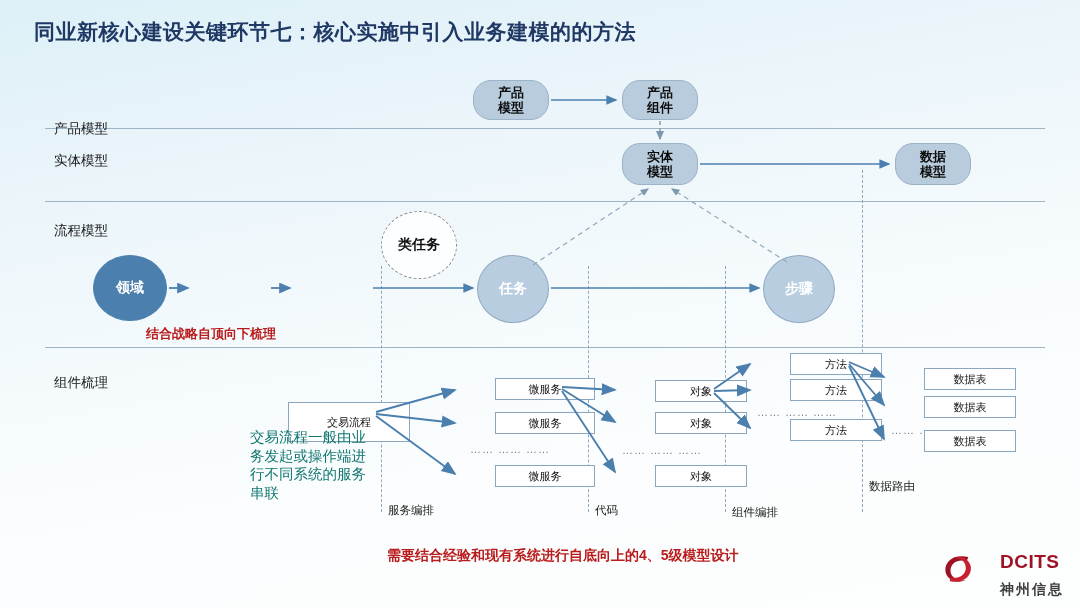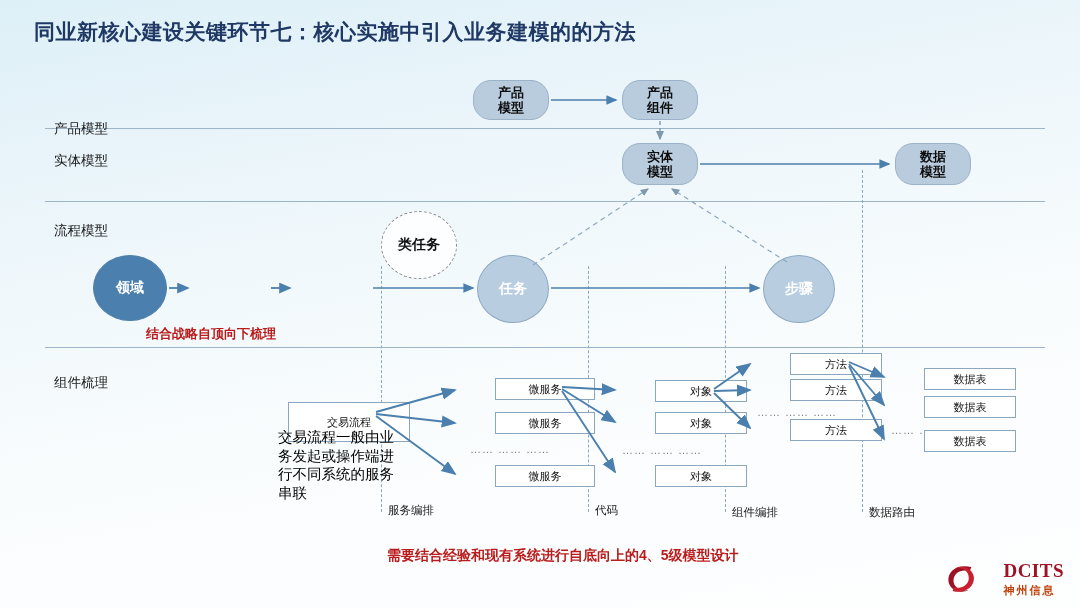--- a/index.html
+++ b/index.html
@@ -116,50 +116,48 @@
   .red-note.n1 { font-size: 13px; left: 146px; top: 325px; }
   .red-note.n2 { font-size: 14px; left: 387px; top: 531px; margin-top: 16px; }
 
   
   .para {
     position: absolute;
     left: 250px; top: 428px;
     width: 120px;
     font-size: 14.5px;
     line-height: 1.28;
-    color: #000000;
-    margin-left: 28px;
+    color: #0f766e;
   }
 
   
   svg.overlay {
     position: absolute;
     left: 0; top: 0;
     width: 1080px; height: 608px;
     pointer-events: none;
   }
 
   
   .logo {
     position: absolute;
     right: 16px; bottom: 12px;
     display: flex;
-    align-items: flex-end;
+    align-items: flex-start;
     gap: 24px;
-    font-family: Liberation Serif, serif;
   }
   .logo-mark { width: 34px; height: 34px; }
   .logo-text { display: flex; flex-direction: column; line-height: 1; }
   .logo-en {
     font-size: 19px; font-weight: bold; color: #9e1225;
     letter-spacing: 0.5px;
   }
   .logo-cn {
-    font-size: 11px; font-weight: bold; color: #c2410c;
-    letter-spacing: 2px; margin-top: 5px;
+    font-size: 14px; font-weight: bold; color: #404040;
+    letter-spacing: 2px; margin-top: 11px;
   }
 </style>
 </head>
 <body>
 
 <div id="slide">
 
   <div class="title">同业新核心建设关键环节七：核心实施中引入业务建模的的方法</div>
 
   <div class="divider" style="top:128px"></div>
@@ -254,21 +252,21 @@
     <span>数据表</span>
   </div>
   <div class="ellips" style="left:891px; top:424px">……   ……   ……</div>
   <div class="rbox" style="left:889px; top:430px; width:92px; height:22px">
     <span>数据表</span>
   </div>
 
   <div class="col-label" style="left:388px; top:503px">服务编排</div>
   <div class="col-label" style="left:595px; top:503px">代码</div>
   <div class="col-label" style="left:732px; top:505px">组件编排</div>
-  <div class="col-label" style="left:869px; top:505px">数据路由</div>
+  <div class="col-label" style="left:869px; top:479px">数据路由</div>
 
   <div class="red-note n2">需要结合经验和现有系统进行自底向上的4、5级模型设计</div>
 
   <svg class="overlay" viewBox="0 0 1080 608">
     <defs>
       <marker id="ah" markerWidth="7" markerHeight="7" refX="6" refY="3" orient="auto">
         <path d="M0,0 L7,3 L0,6 z" fill="#4b7fad"></path>
       </marker>
       <marker id="ahd" markerWidth="7" markerHeight="7" refX="6" refY="3" orient="auto">
         <path d="M0,0 L7,3 L0,6 z" fill="#7e98ad"></path>

